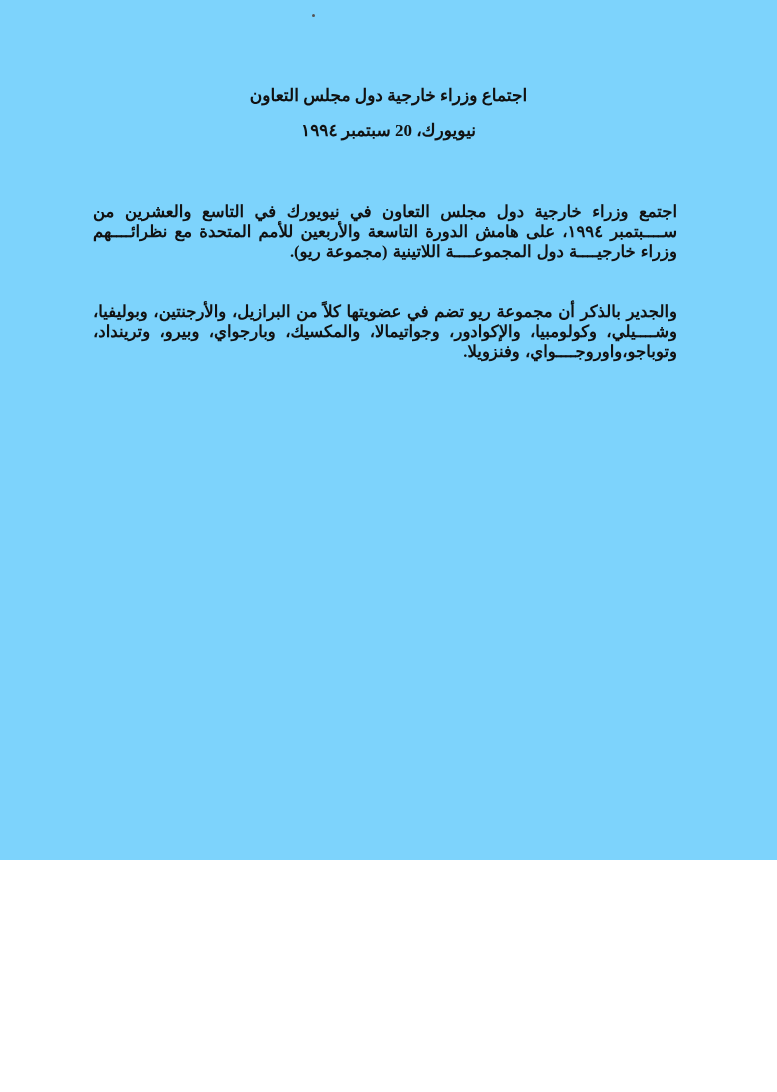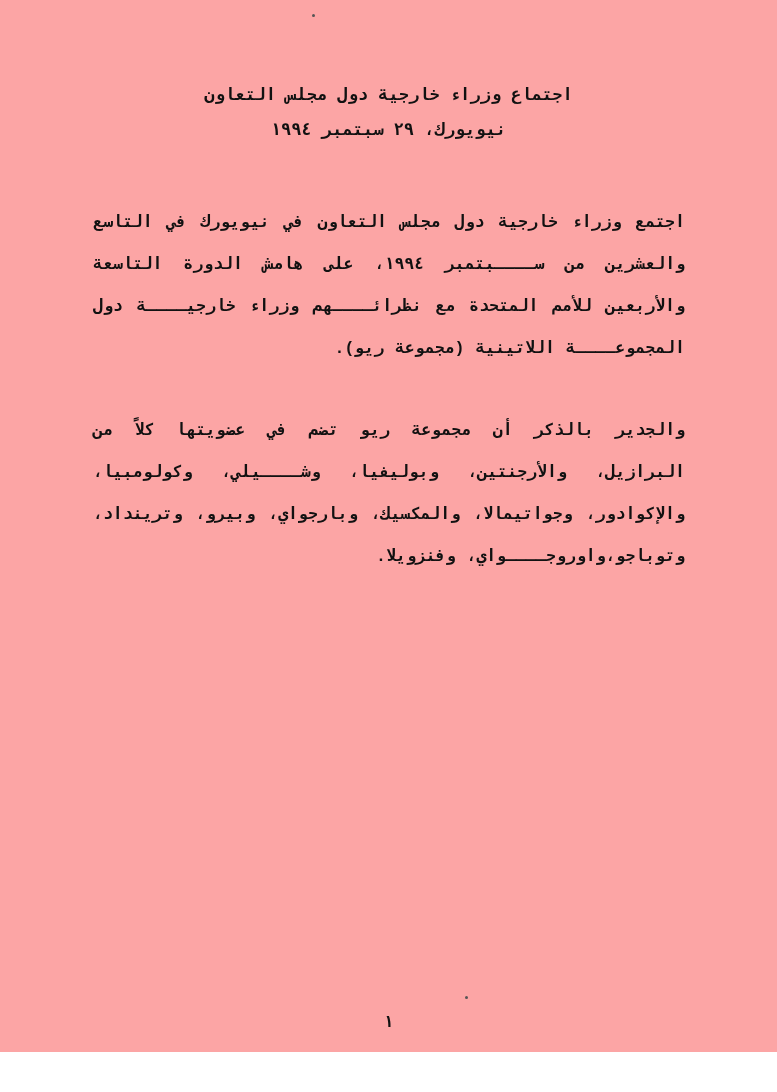--- a/index.html
+++ b/index.html
@@ -3,23 +3,23 @@
 <meta charset="utf-8">
 <style>
   html, body {
     margin: 0;
     padding: 0;
     background: #ffffff;
   }
   .page {
     position: relative;
     width: 777px;
-    height: 1052px;
-    background: #fca5a5;
-    font-family: Liberation Mono, monospace;
+    height: 860px;
+    background: #7dd3fc;
+    font-family: Liberation Serif, serif;
     color: #111111;
     overflow: hidden;
   }
   .scan-dot {
     position: absolute;
     width: 3px;
     height: 3px;
     border-radius: 50%;
     background: #555555;
   }
@@ -44,24 +44,24 @@
   .body-block {
     position: absolute;
     top: 202px;
     right: 92px;
     width: 592px;
     direction: rtl;
   }
   .para {
     font-size: 16.5px;
     font-weight: bold;
-    line-height: 42px;
+    line-height: 20px;
     text-align: justify;
     text-justify: inter-word;
-    margin: 0 0 40px 0;
+    margin: 0 8px 40px 0;
     word-spacing: 1px;
   }
   .para:last-child { margin-bottom: 0; }
 
   .page-number {
     position: absolute;
     top: 1012px;
     left: 0;
     width: 100%;
     text-align: center;
@@ -72,21 +72,21 @@
 </style>
 </head>
 <body>
 
 <div class="page">
 
   <span class="scan-dot dot-top"></span>
 
   <div class="title-block">
     <div class="title-line">اجتماع وزراء خارجية دول مجلس التعاون</div>
-    <div class="title-line">نيويورك، ٢٩ سبتمبر ١٩٩٤</div>
+    <div class="title-line">نيويورك، 20 سبتمبر ١٩٩٤</div>
   </div>
 
   <div class="body-block">
     <p class="para">اجتمع وزراء خارجية دول مجلس التعاون في نيويورك في التاسع والعشرين من ســــبتمبر ١٩٩٤، على هامش الدورة التاسعة والأربعين للأمم المتحدة مع نظرائــــهم وزراء خارجيــــة دول المجموعــــة اللاتينية (مجموعة ريو).</p>
     <p class="para">والجدير بالذكر أن مجموعة ريو تضم في عضويتها كلاً من البرازيل، والأرجنتين، وبوليفيا، وشــــيلي، وكولومبيا، والإكوادور، وجواتيمالا، والمكسيك، وبارجواي، وبيرو، وترينداد، وتوباجو،واوروجــــواي، وفنزويلا.</p>
   </div>
 
   <span class="scan-dot dot-bottom"></span>
 
   <div class="page-number">١</div>

